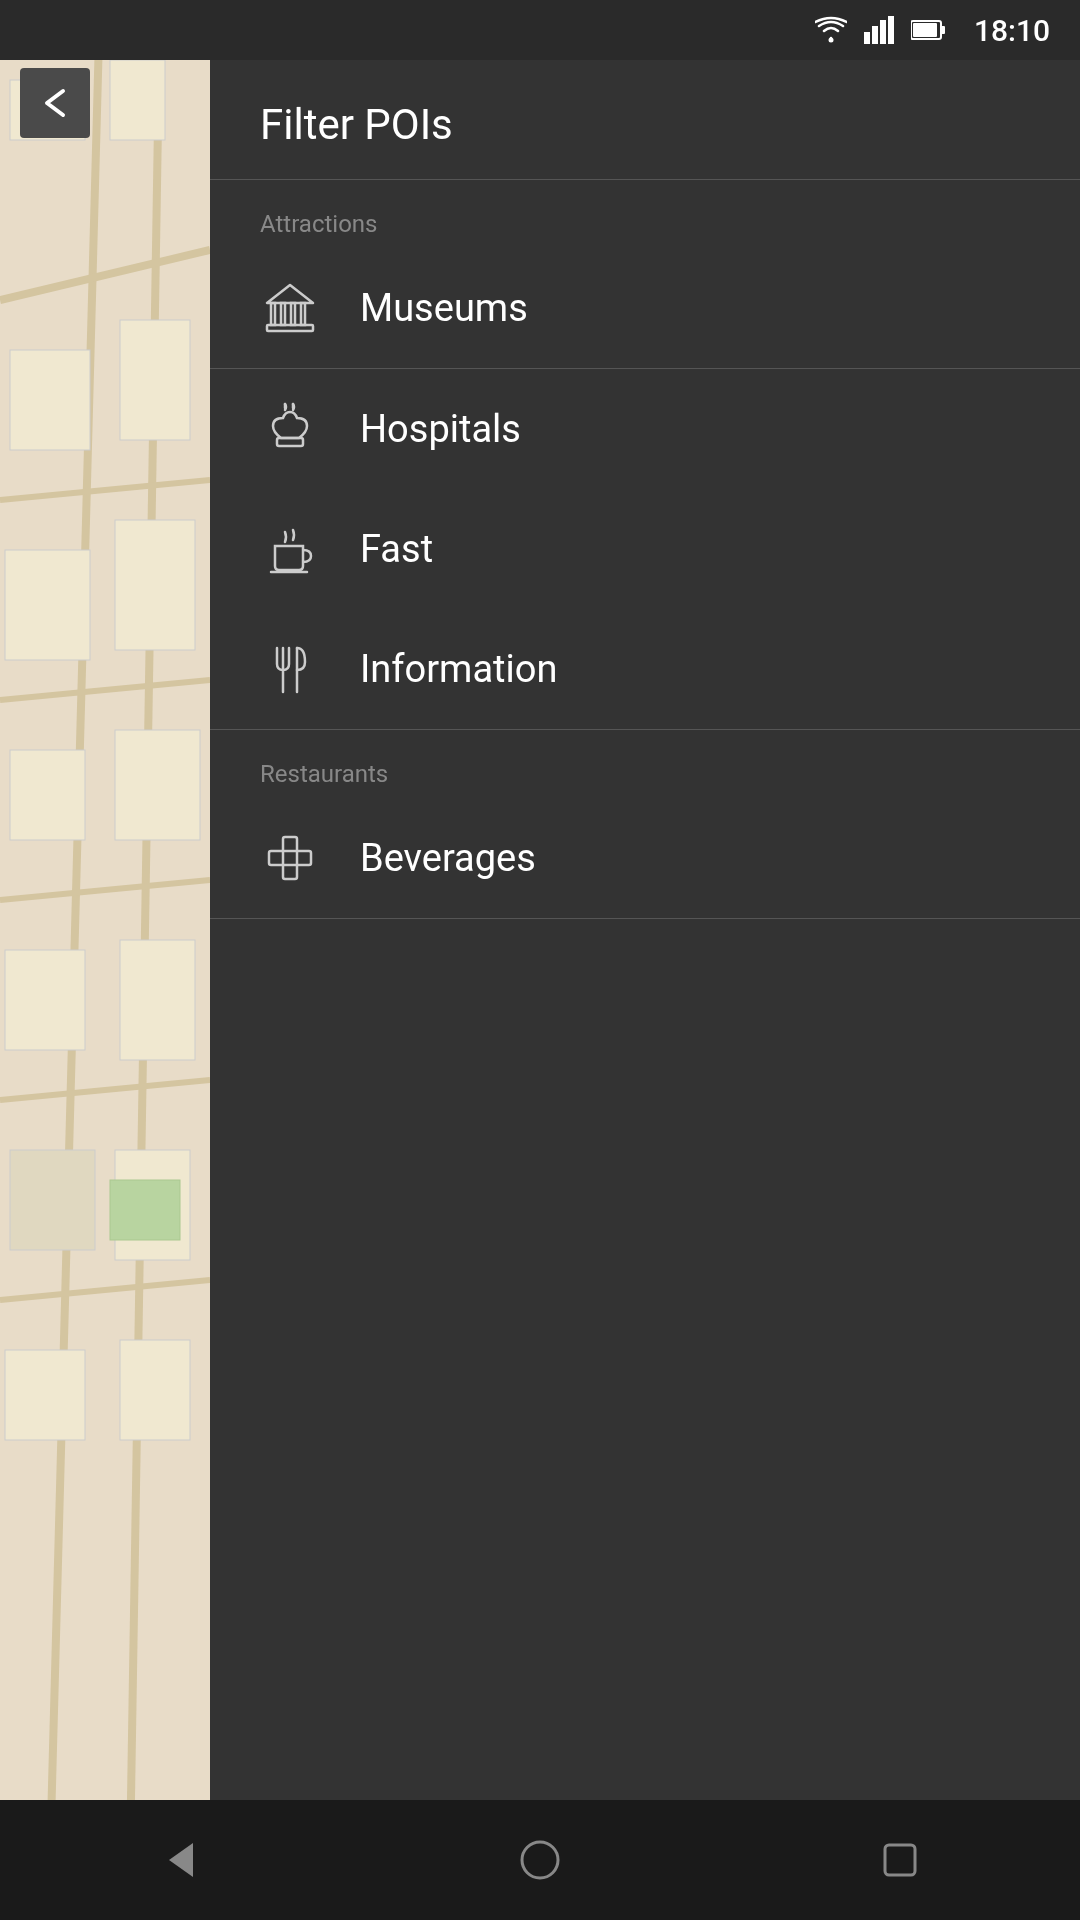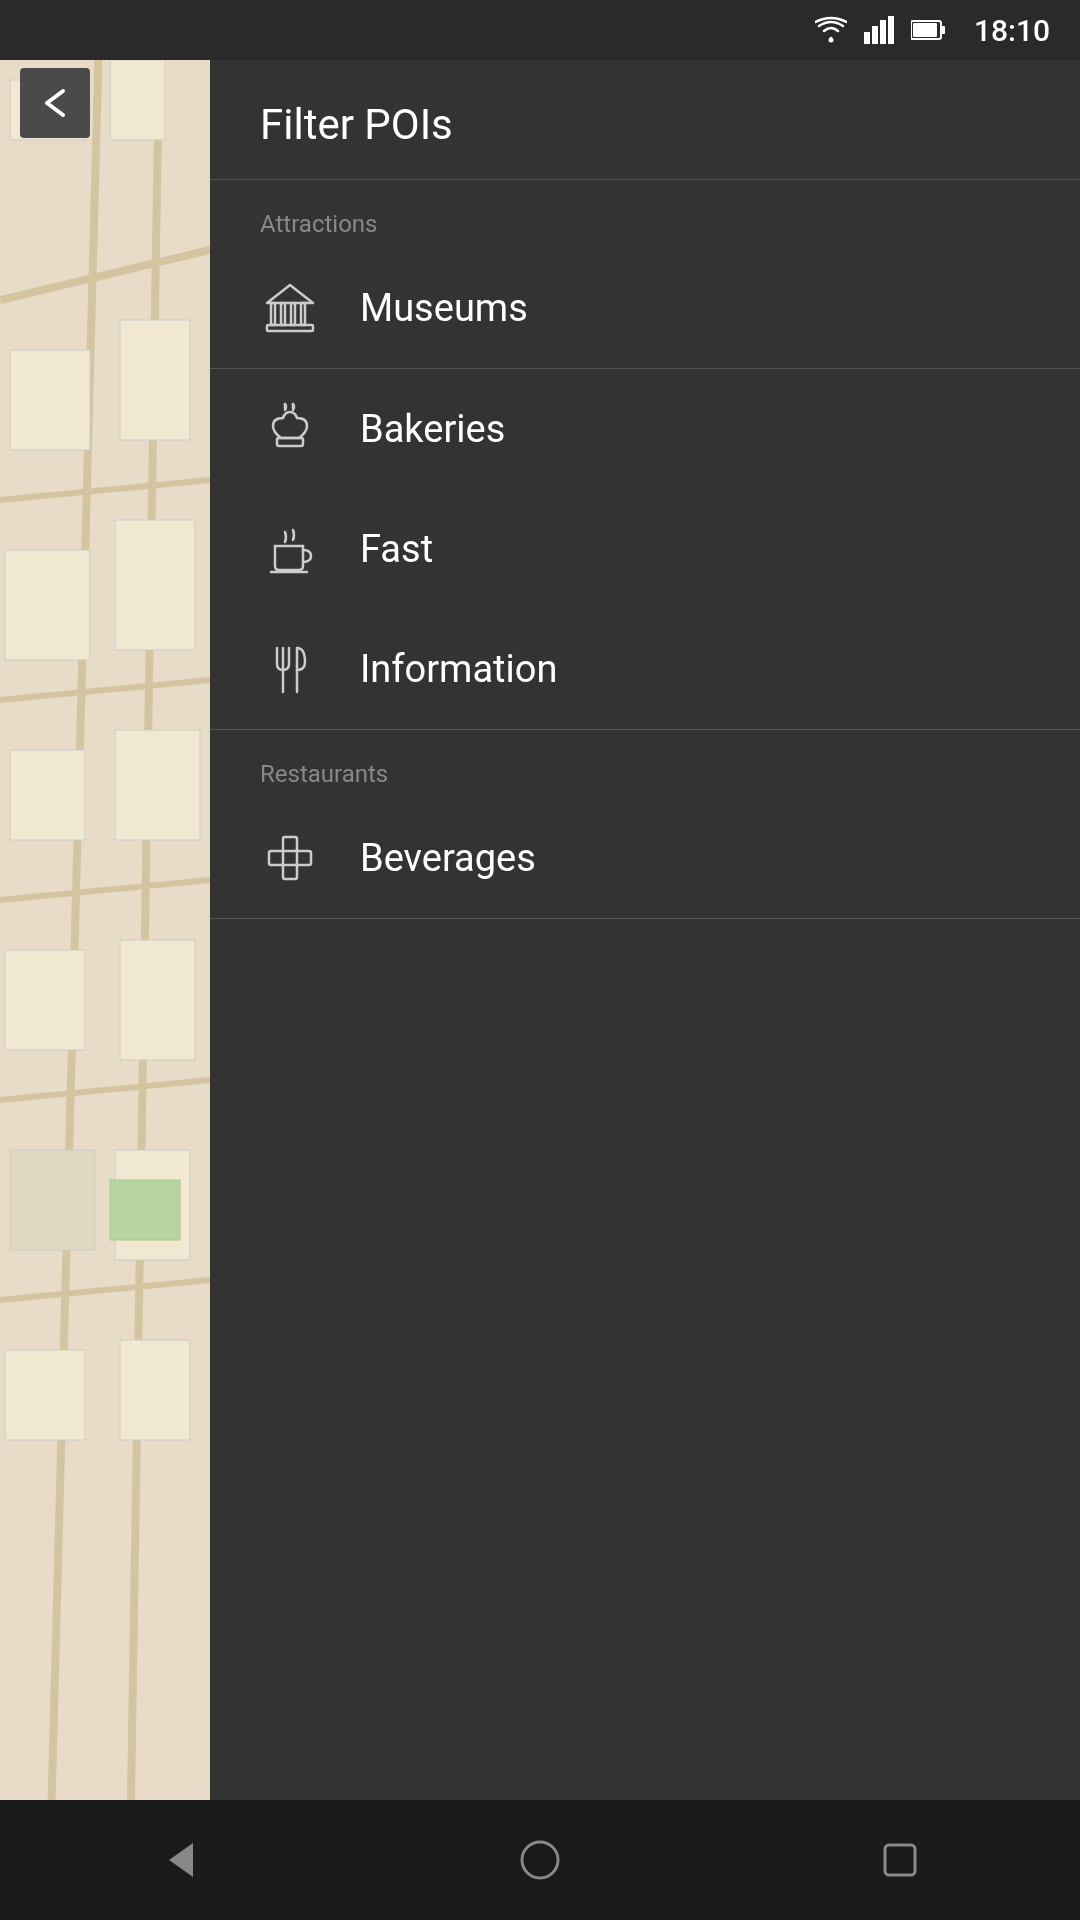--- a/index.html
+++ b/index.html
@@ -264,21 +264,21 @@
         <svg viewBox="0 0 54 54" xmlns="http://www.w3.org/2000/svg" stroke="#cccccc" stroke-width="2" fill="none">
 
           <path d="M18 36 Q10 30 10 24 Q10 16 20 16 Q22 10 27 10 Q32 10 34 16 Q44 16 44 24 Q44 30 36 36 Z" stroke="#cccccc" fill="none"></path>
           <line x1="22" y1="6" x2="22" y2="2" stroke="#cccccc" stroke-linecap="round"></line>
           <path d="M22 2 Q24 5 22 8" stroke="#cccccc" fill="none" stroke-linecap="round"></path>
           <line x1="30" y1="6" x2="30" y2="2" stroke="#cccccc" stroke-linecap="round"></line>
           <path d="M30 2 Q32 5 30 8" stroke="#cccccc" fill="none" stroke-linecap="round"></path>
           <rect x="14" y="36" width="26" height="8" rx="2" stroke="#cccccc" fill="none"></rect>
         </svg>
       </div>
-      <span class="poi-label">Bakeries</span>
+      <span class="poi-label">Hospitals</span>
     </div>
 
     <div class="poi-item">
       <div class="poi-icon">
         <svg viewBox="0 0 54 54" xmlns="http://www.w3.org/2000/svg" stroke="#cccccc" stroke-width="2" fill="none">
 
           <path d="M22 10 Q24 15 22 20" stroke="#cccccc" fill="none" stroke-linecap="round"></path>
           <path d="M30 8 Q32 13 30 18" stroke="#cccccc" fill="none" stroke-linecap="round"></path>
           <path d="M12 24 L12 44 Q12 48 16 48 L36 48 Q40 48 40 44 L40 24 Z" stroke="#cccccc" fill="none"></path>
           <path d="M40 28 Q48 28 48 34 Q48 40 40 40" stroke="#cccccc" fill="none"></path>

